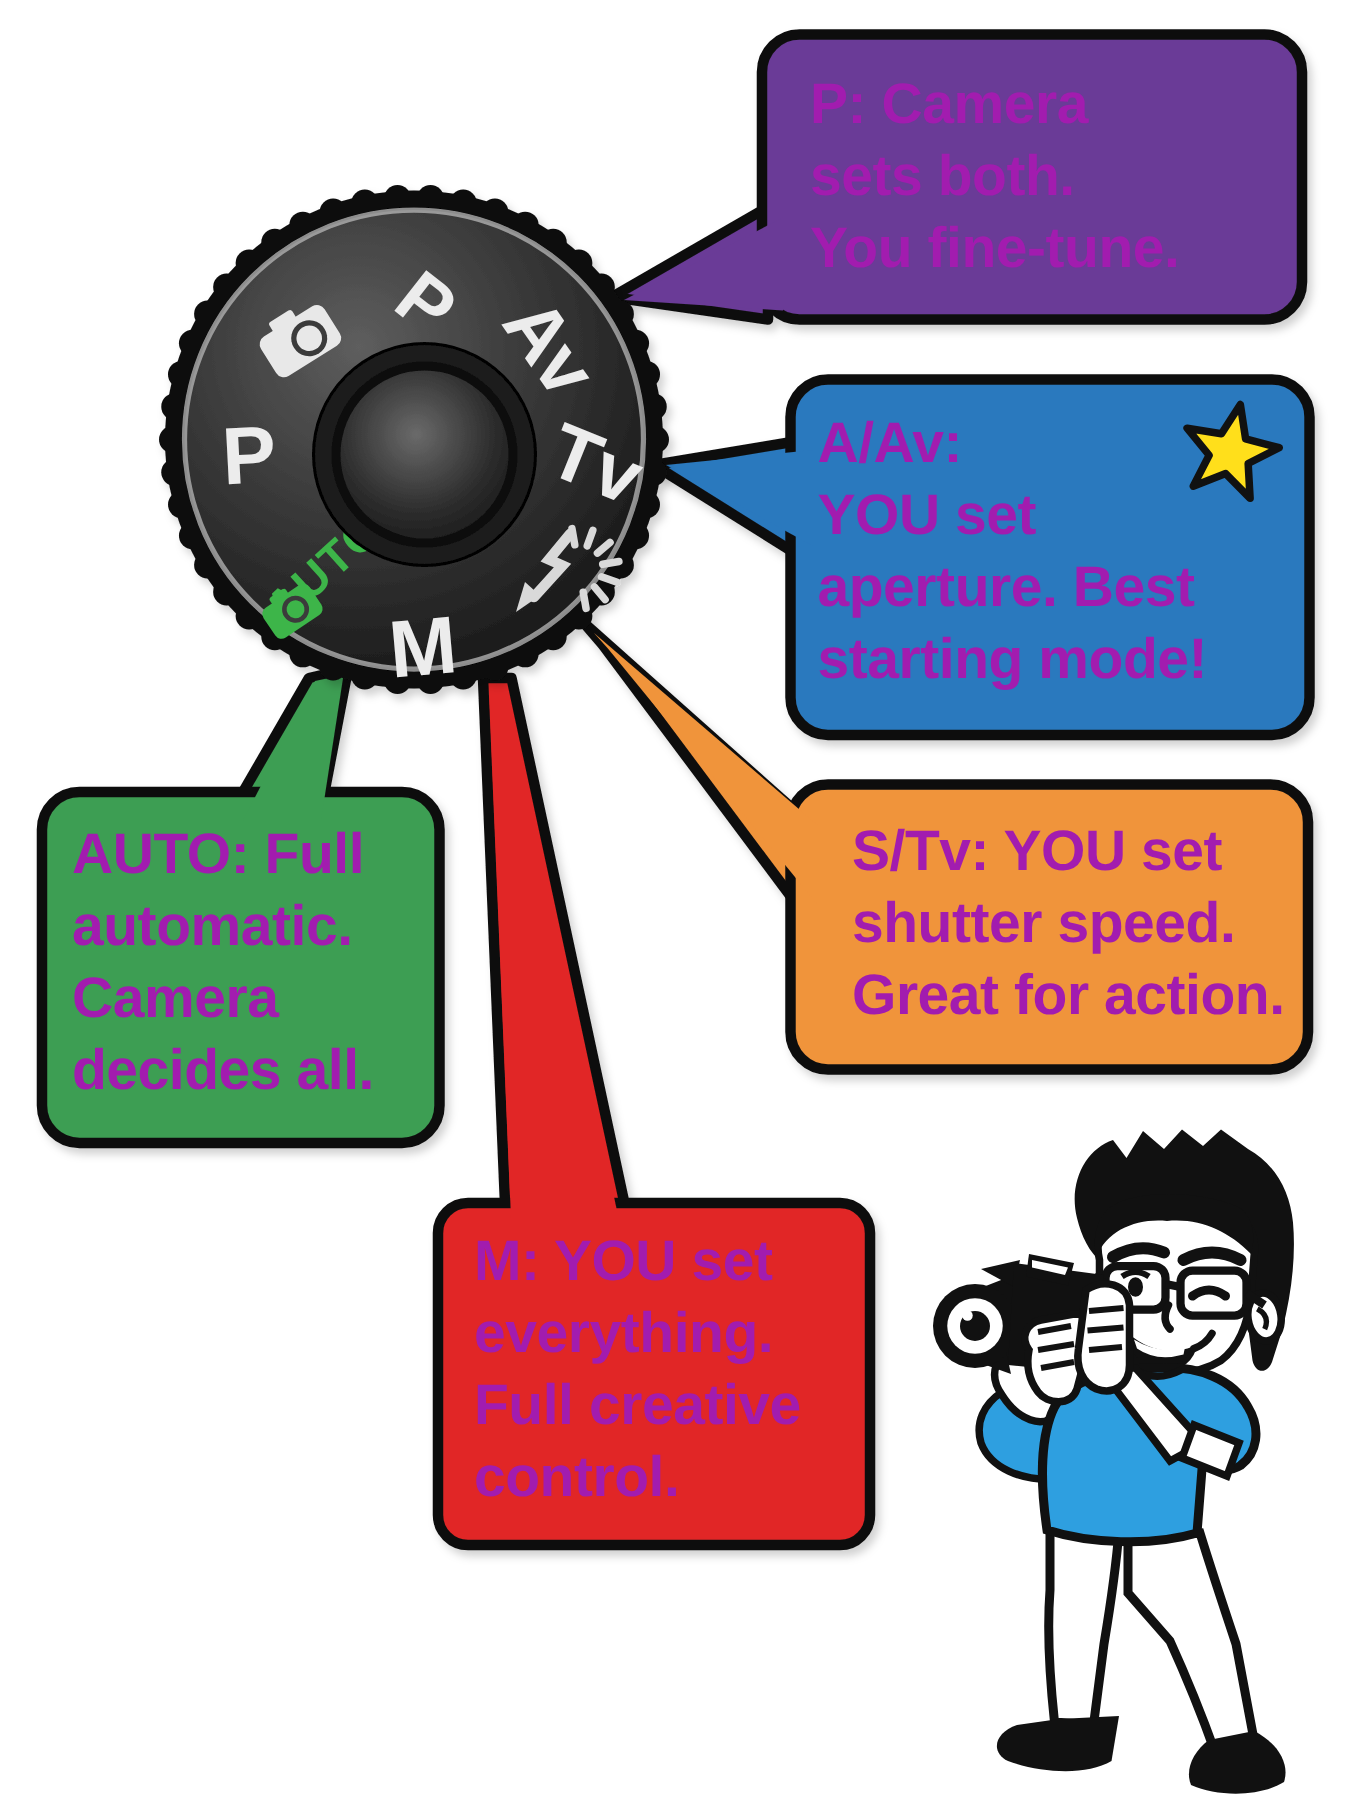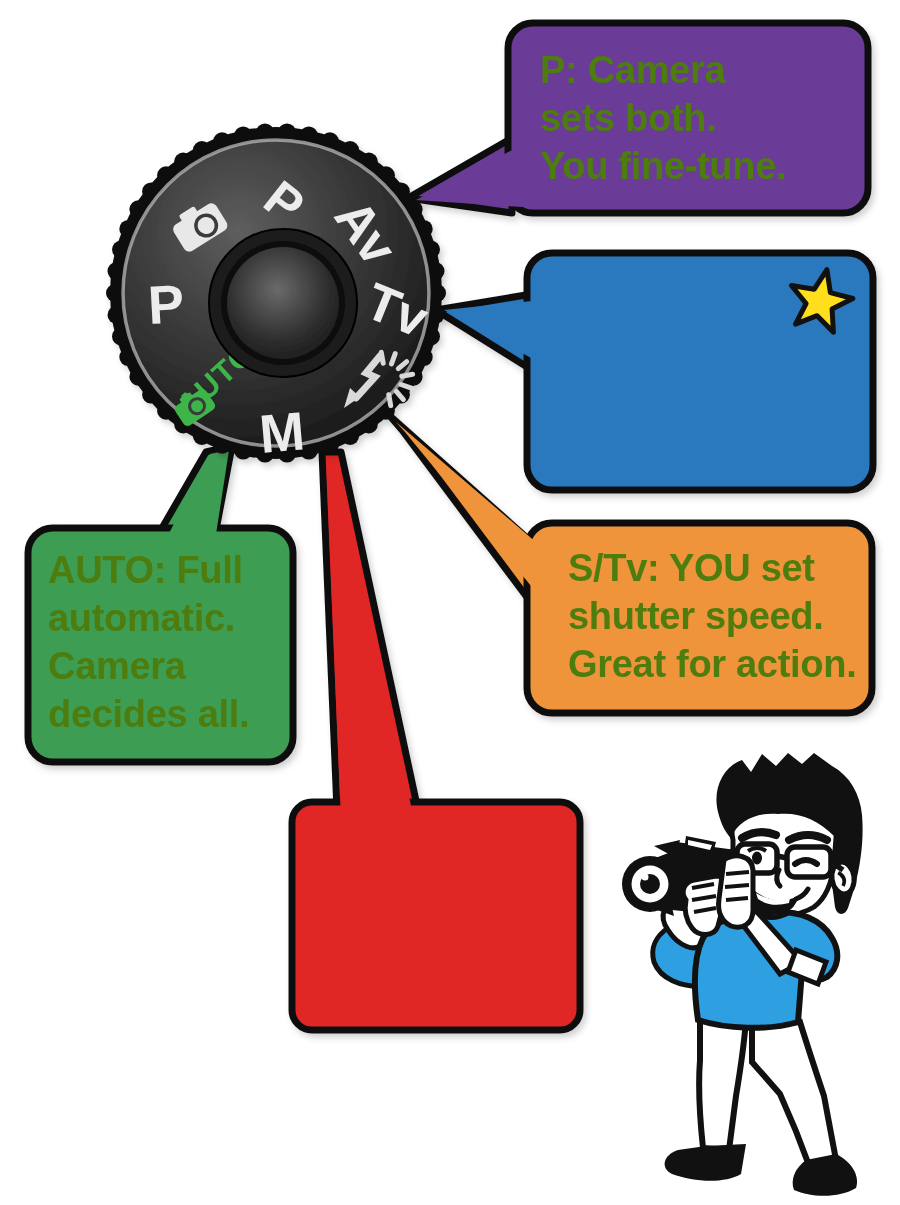--- a/index.html
+++ b/index.html
@@ -1,19 +1,19 @@
 <!DOCTYPE html>
 <html><head>
 <meta charset="utf-8">
 <style>
   html,body{margin:0;padding:0;background:#fff;}
   .stage{position:relative;width:900px;height:1205px;background:#ffffff;overflow:hidden;
          font-family:"Liberation Sans",sans-serif;}
   .stage svg{position:absolute;left:0;top:0;}
-  .ctext{position:absolute;font:700 38px/48px "Liberation Sans",sans-serif;color:#4d7c0f;
+  .ctext{position:absolute;font:700 38px/48px "Liberation Sans",sans-serif;color:#a21caf;
          white-space:pre-line;letter-spacing:-0.3px;width:340px;pointer-events:none;}
 </style>
 </head>
 <body>
 
 <div class="stage">
 
 <svg width="900" height="1205" viewBox="0 0 900 1205">
   <defs>
     <radialGradient id="faceGrad" cx="38%" cy="30%" r="80%">
@@ -236,21 +236,29 @@
       <path d="M724,860 C736,852 752,856 753,870 L753,910 C753,924 742,930 731,926
                C722,922 717,912 719,899 Z" fill="#fff" stroke="#111" stroke-width="5"></path>
       <path d="M726,874 L749,872 M725,887 L749,885 M726,900 L748,898" stroke="#111" stroke-width="4" fill="none"></path>
     </g>
   </g>
 </svg>
 
 <div class="ctext" style="left:540px;top:46px;">P: Camera
 sets both.
 You fine-tune.</div>
+<div class="ctext" style="left:545px;top:272px;">A/Av:
+YOU set
+aperture. Best
+starting mode!</div>
 <div class="ctext" style="left:568px;top:544px;">S/Tv: YOU set
 shutter speed.
 Great for action.</div>
 <div class="ctext" style="left:48px;top:546px;">AUTO: Full
 automatic.
 Camera
 decides all.</div>
+<div class="ctext" style="left:316px;top:817px;">M: YOU set
+everything.
+Full creative
+control.</div>
 
 </div>
 
 </body></html>

